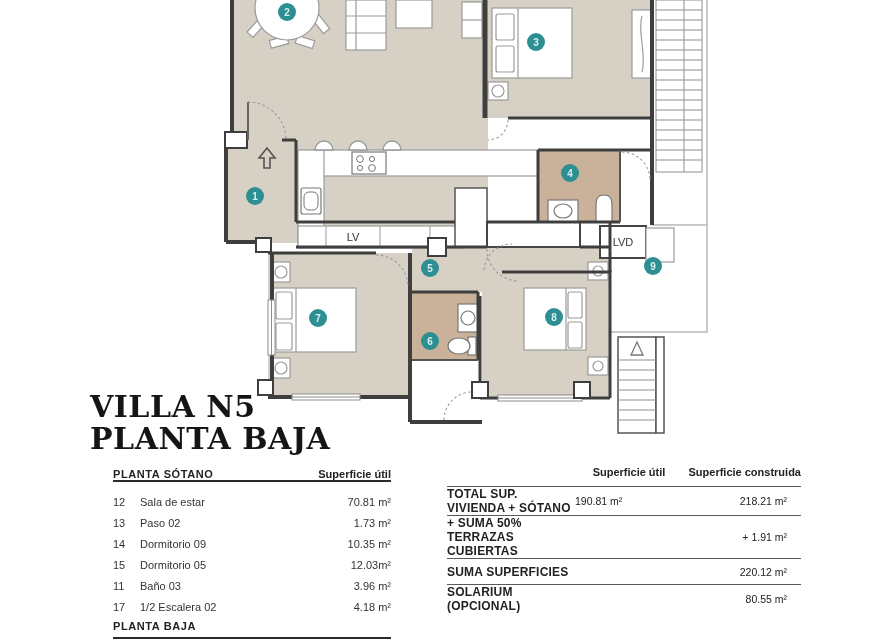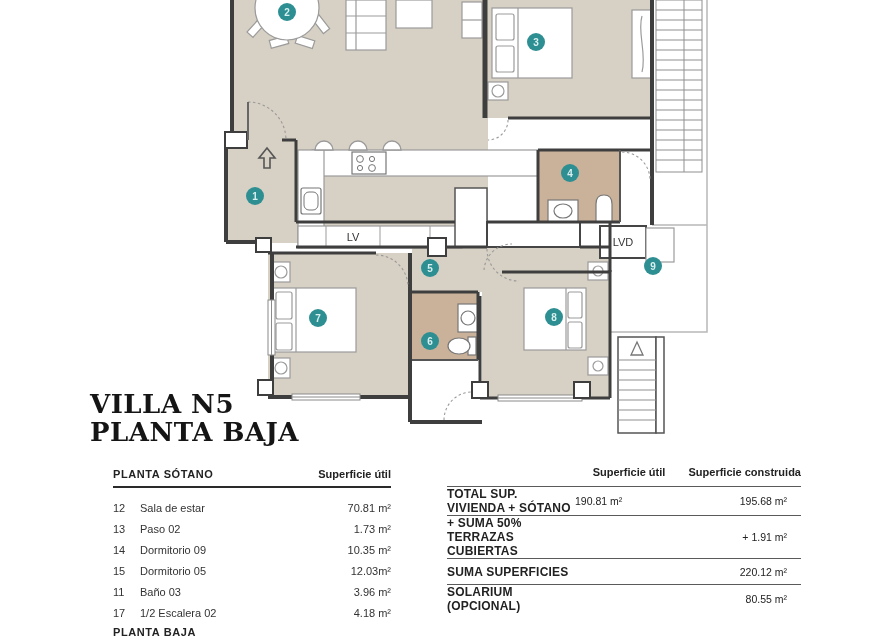--- a/index.html
+++ b/index.html
@@ -6,26 +6,26 @@
   body{
     width:880px;height:640px;background:#ffffff;position:relative;overflow:hidden;
     font-family:"Liberation Sans", sans-serif;color:#222;
   }
   .plan{position:absolute;left:0;top:0;width:880px;height:460px;}
   .plan svg{display:block;}
   
   .title{
     position:absolute;left:90px;top:391px;
     font-family:"DejaVu Serif", serif;font-weight:700;
-    font-size:26px;line-height:1.06;color:#151515;letter-spacing:.5px;
+    font-size:30px;line-height:1.06;color:#151515;letter-spacing:.5px;
   }
   
   .ltable{position:absolute;left:113px;top:468px;width:278px;font-size:11px;}
   .ltable .head{display:flex;justify-content:space-between;align-items:flex-end;
-    padding-bottom:6px;border-bottom:2px solid #2a2a2a;}
+    border-bottom:2px solid #2a2a2a;}
   .ltable .head .sec{font-weight:700;letter-spacing:.6px;}
   .ltable .head .col{font-weight:700;}
   .ltable .rows{margin-top:9px;}
   .ltable .row{display:flex;height:21px;align-items:center;}
   .ltable .row .num{width:27px;color:#333;}
   .ltable .row .name{flex:1;color:#333;}
   .ltable .row .area{text-align:right;color:#333;}
   .ltable .foot{margin-top:3px;font-weight:700;letter-spacing:.6px;
     padding-bottom:5px;border-bottom:2px solid #2a2a2a;}
   
@@ -308,21 +308,21 @@
 
 <div class="rtable">
   <div class="head">
     <span class="sp"></span>
     <span class="c1">Superficie útil</span>
     <span class="c2">Superficie construida</span>
   </div>
   <div class="row">
     <span class="lab">TOTAL SUP. VIVIENDA + SÓTANO</span>
     <span class="v1">190.81 m²</span>
-    <span class="v2">195.68 m²</span>
+    <span class="v2">218.21 m²</span>
   </div>
   <div class="row">
     <span class="lab">+ SUMA 50% TERRAZAS CUBIERTAS</span>
     <span class="v1"></span>
     <span class="v2">+ 1.91 m²</span>
   </div>
   <div class="row">
     <span class="lab">SUMA SUPERFICIES</span>
     <span class="v1"></span>
     <span class="v2">220.12 m²</span>

